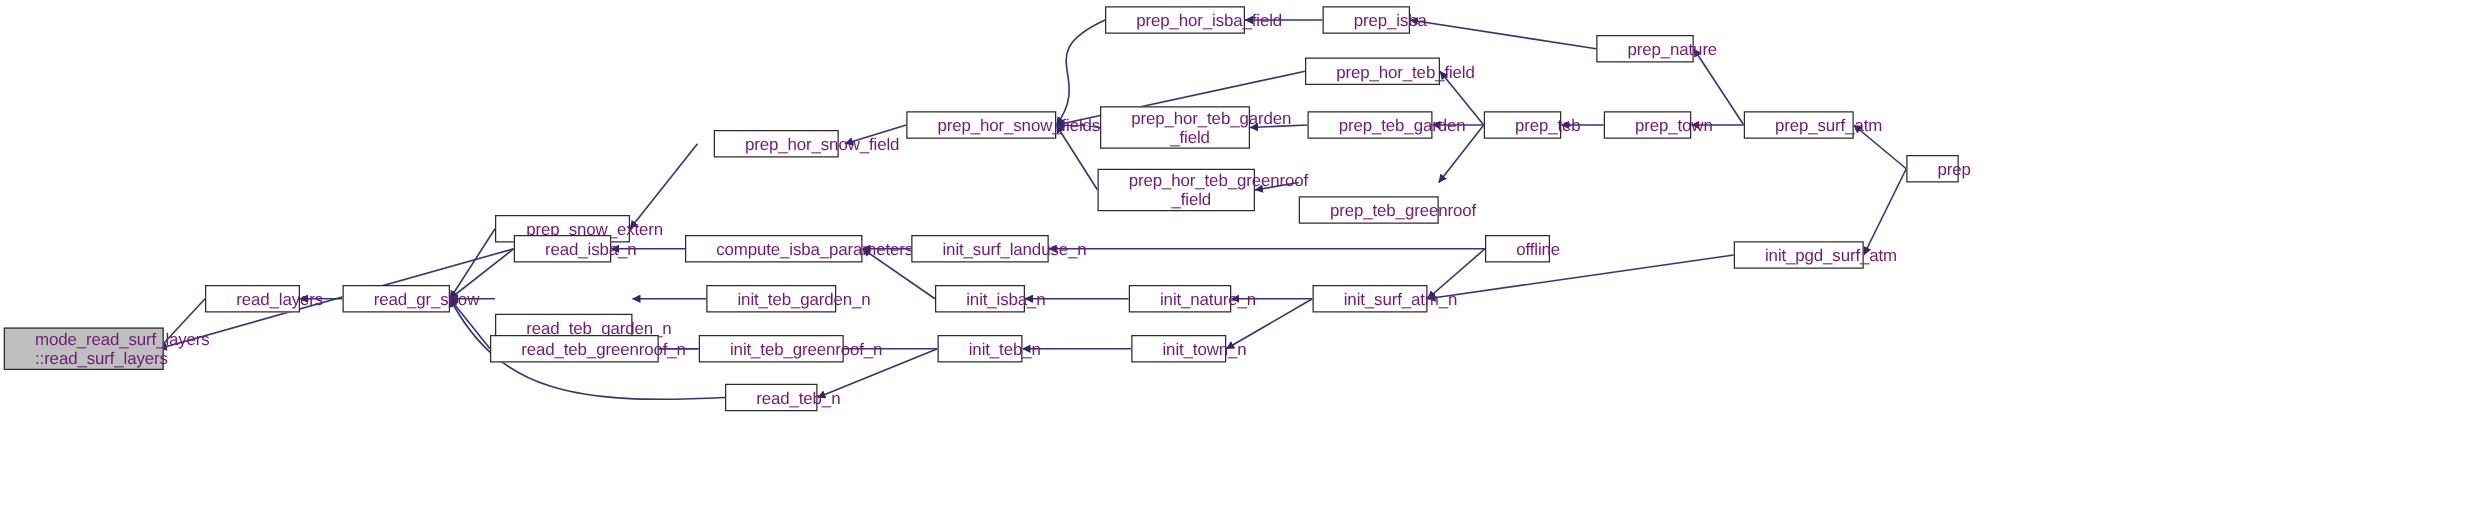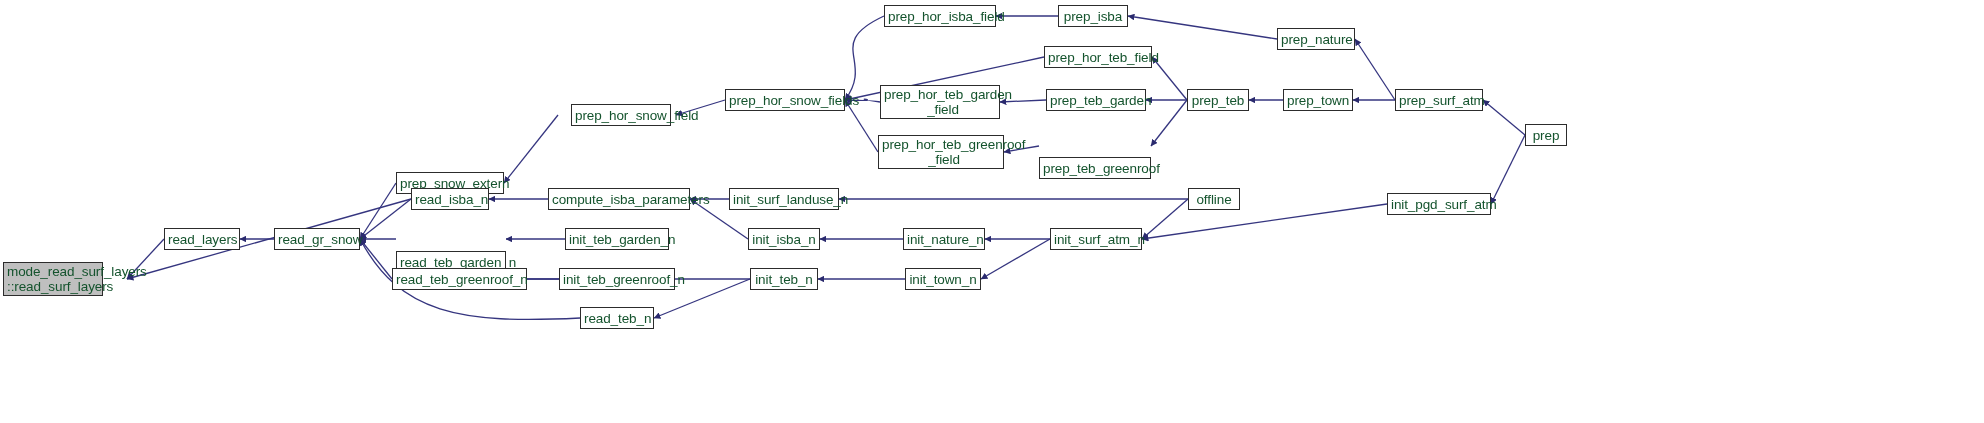--- a/index.html
+++ b/index.html
@@ -29,30 +29,31 @@
     left: 0;
     top: 0;
     width: 1984px;
     height: 423px;
   }
   .node {
     position: absolute;
     box-sizing: border-box;
     display: flex;
     align-items: center;
-    justify-content: flex-start;
+    justify-content: center;
     text-align: center;
     background: #ffffff;
     border: 1px solid #2c2c2c;
-    color: #14532d;
+    color: #701a75;
     font-size: 13.5px;
     line-height: 15px;
     letter-spacing: -0.1px;
     white-space: pre-line;
     cursor: default;
+    padding-left: 24px;
   }
   .node.highlight {
     background: #bfbfbf;
     border: 1px solid #2c2c2c;
   }
   .node .node-label {
     display: block;
     width: 100%;
     padding: 0 3px;
     white-space: pre-line;
@@ -105,21 +106,21 @@
         <path d="M 1387 204 L 1142 239" fill="none" stroke="#35357f" stroke-width="1.3" marker-end="url(#arrowhead)"></path>
         <path d="M 1277 39 L 1128 16" fill="none" stroke="#35357f" stroke-width="1.3" marker-end="url(#arrowhead)"></path>
         <path d="M 1283 100 L 1249 100" fill="none" stroke="#35357f" stroke-width="1.3" marker-end="url(#arrowhead)"></path>
         <path d="M 1395 100 L 1355 39" fill="none" stroke="#35357f" stroke-width="1.3" marker-end="url(#arrowhead)"></path>
         <path d="M 1395 100 L 1353 100" fill="none" stroke="#35357f" stroke-width="1.3" marker-end="url(#arrowhead)"></path>
         <path d="M 1525 135 L 1483 100" fill="none" stroke="#35357f" stroke-width="1.3" marker-end="url(#arrowhead)"></path>
         <path d="M 1525 135 L 1491 204" fill="none" stroke="#35357f" stroke-width="1.3" marker-end="url(#arrowhead)"></path>
       </g>
   </svg>
   <div id="node-layer">
-      <div class="node highlight" style="left: 3px; top: 262px; width: 100px; height: 34px; background: rgb(191, 191, 191); border-color: rgb(44, 44, 44);"><span class="node-label">mode_read_surf_layers
+      <div class="node highlight" style="left: 3px; top: 262px; width: 128px; height: 34px; background: rgb(191, 191, 191); border-color: rgb(44, 44, 44);"><span class="node-label">mode_read_surf_layers
 ::read_surf_layers</span></div>
       <div class="node" style="left: 164px; top: 228px; width: 76px; height: 22px; background: rgb(255, 255, 255); border-color: rgb(44, 44, 44);"><span class="node-label">read_layers</span></div>
       <div class="node" style="left: 274px; top: 228px; width: 86px; height: 22px; background: rgb(255, 255, 255); border-color: rgb(44, 44, 44);"><span class="node-label">read_gr_snow</span></div>
       <div class="node" style="left: 396px; top: 172px; width: 108px; height: 22px; background: rgb(255, 255, 255); border-color: rgb(44, 44, 44);"><span class="node-label">prep_snow_extern</span></div>
       <div class="node" style="left: 411px; top: 188px; width: 78px; height: 22px; background: rgb(255, 255, 255); border-color: rgb(44, 44, 44);"><span class="node-label">read_isba_n</span></div>
       <div class="node" style="left: 396px; top: 228px; width: 110px; height: 22px; background: rgb(255, 255, 255); border-color: rgb(44, 44, 44); margin-top: 23px;"><span class="node-label">read_teb_garden_n</span></div>
       <div class="node" style="left: 392px; top: 268px; width: 135px; height: 22px; background: rgb(255, 255, 255); border-color: rgb(44, 44, 44);"><span class="node-label">read_teb_greenroof_n</span></div>
       <div class="node" style="left: 580px; top: 307px; width: 74px; height: 22px; background: rgb(255, 255, 255); border-color: rgb(44, 44, 44);"><span class="node-label">read_teb_n</span></div>
       <div class="node" style="left: 558px; top: 104px; width: 100px; height: 22px; background: rgb(255, 255, 255); border-color: rgb(44, 44, 44); margin-left: 13px;"><span class="node-label">prep_hor_snow_field</span></div>
       <div class="node" style="left: 548px; top: 188px; width: 142px; height: 22px; background: rgb(255, 255, 255); border-color: rgb(44, 44, 44);"><span class="node-label">compute_isba_parameters</span></div>

